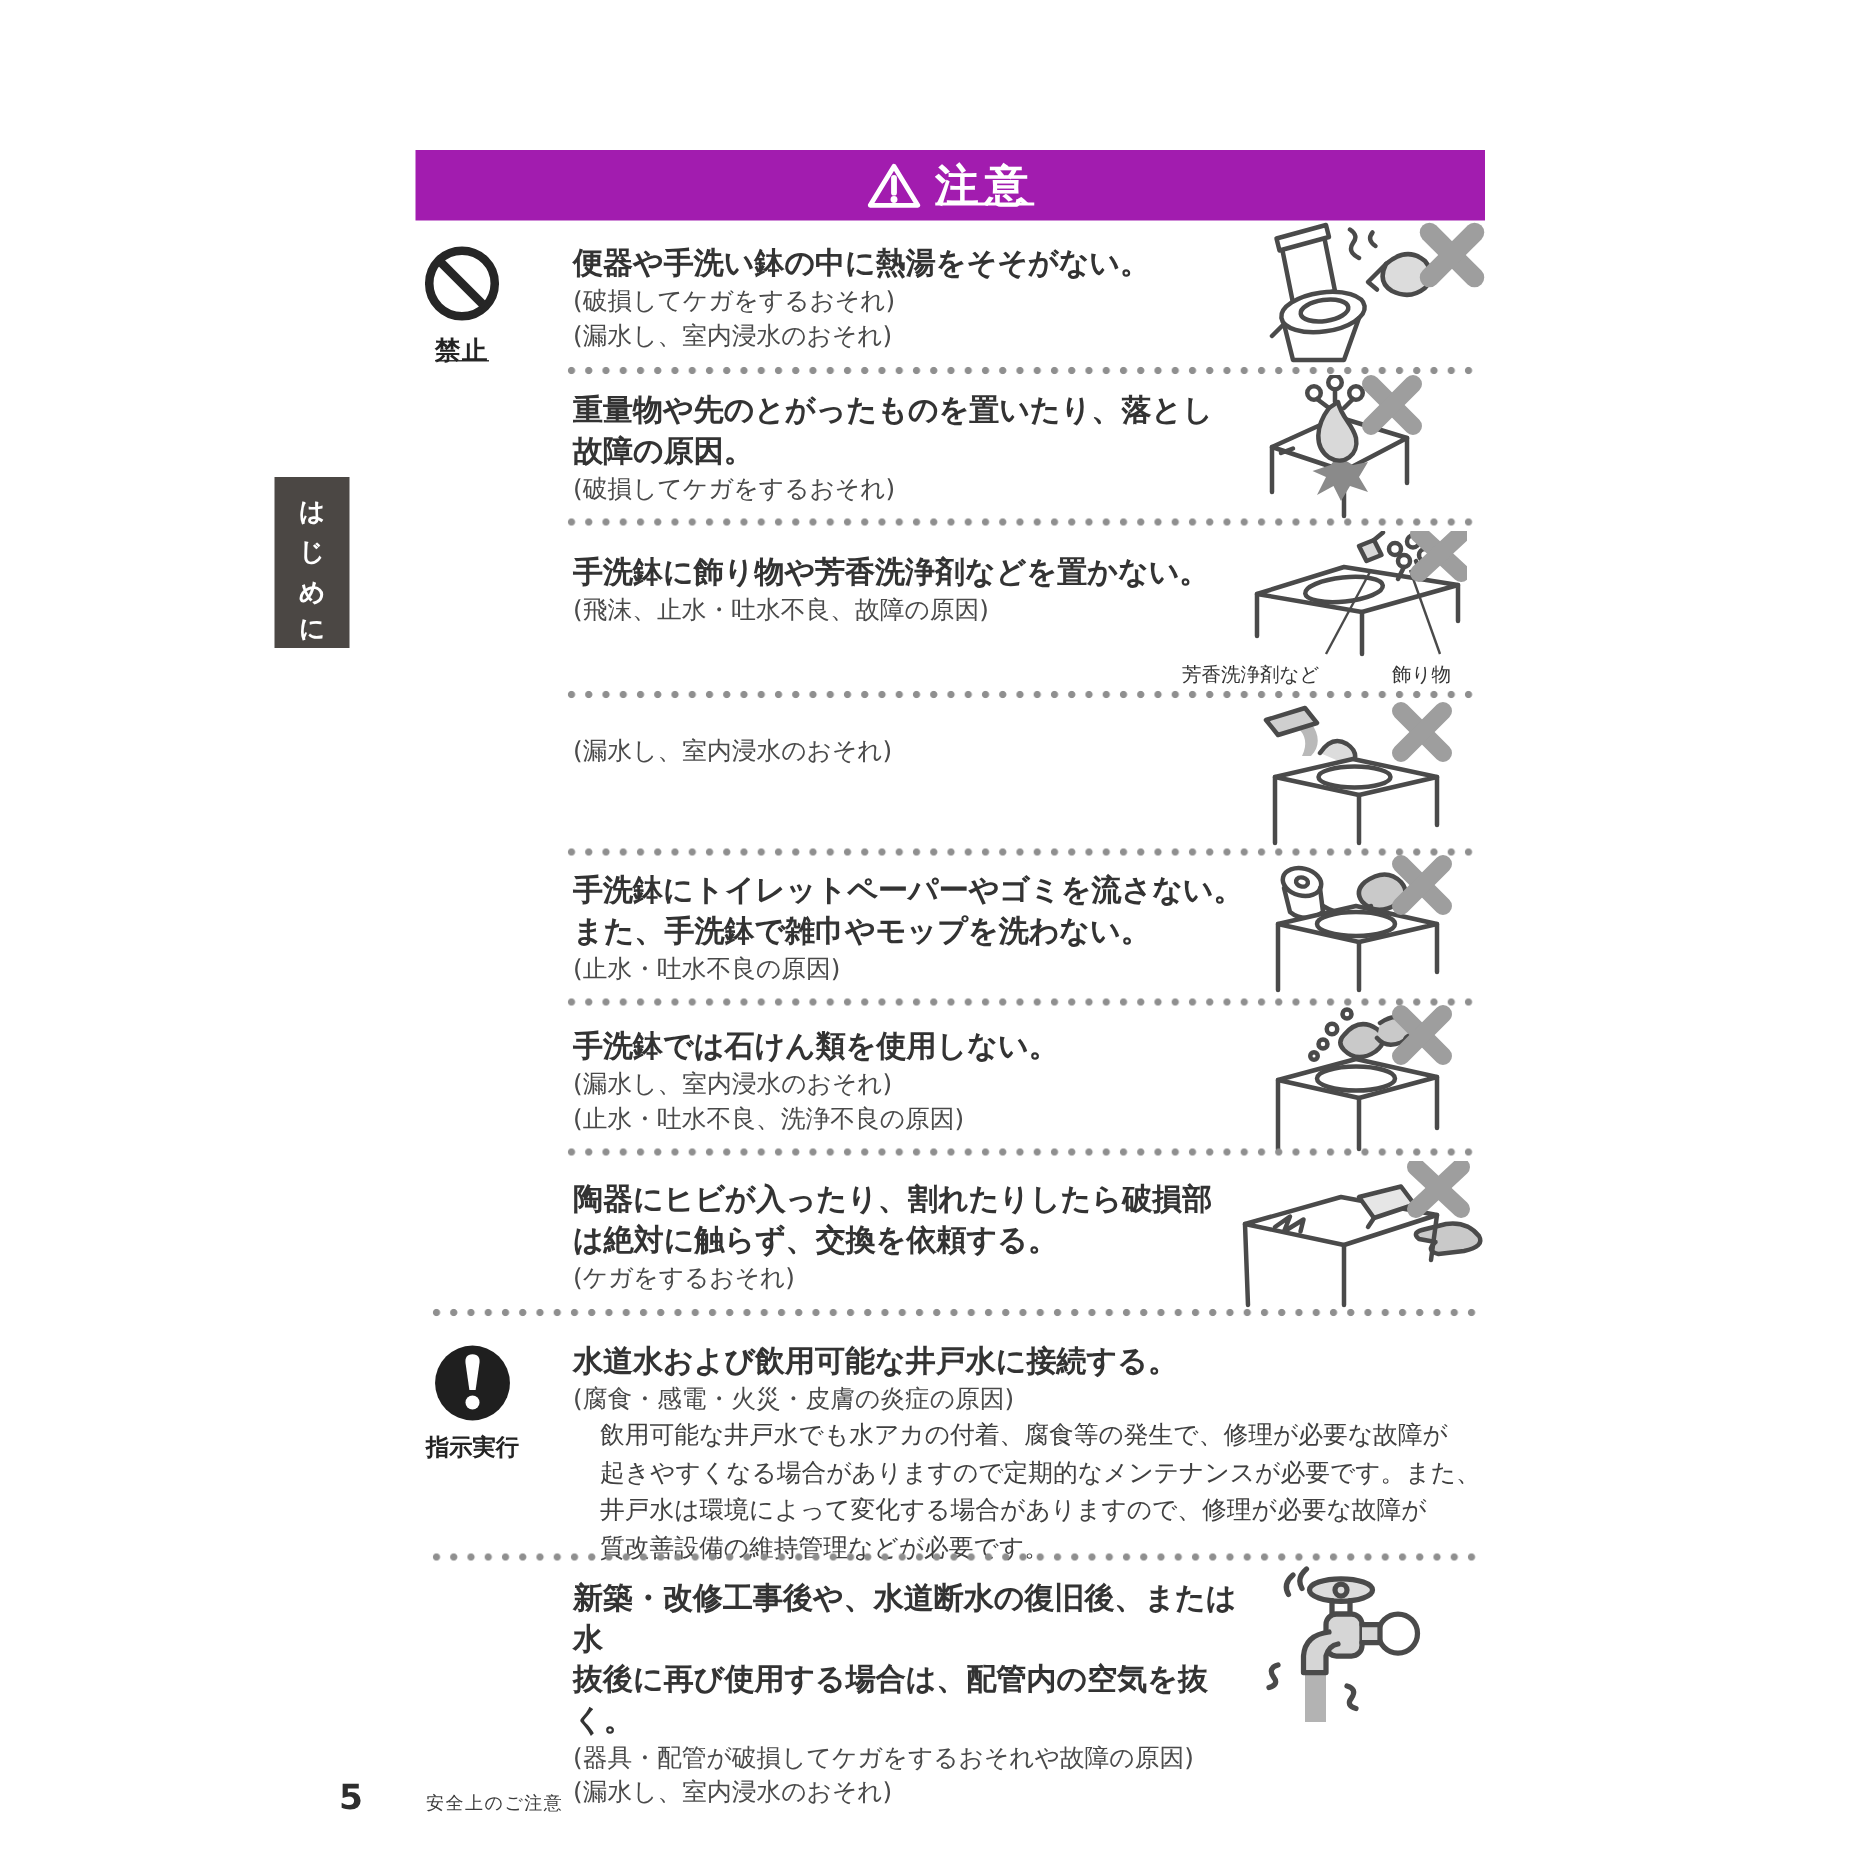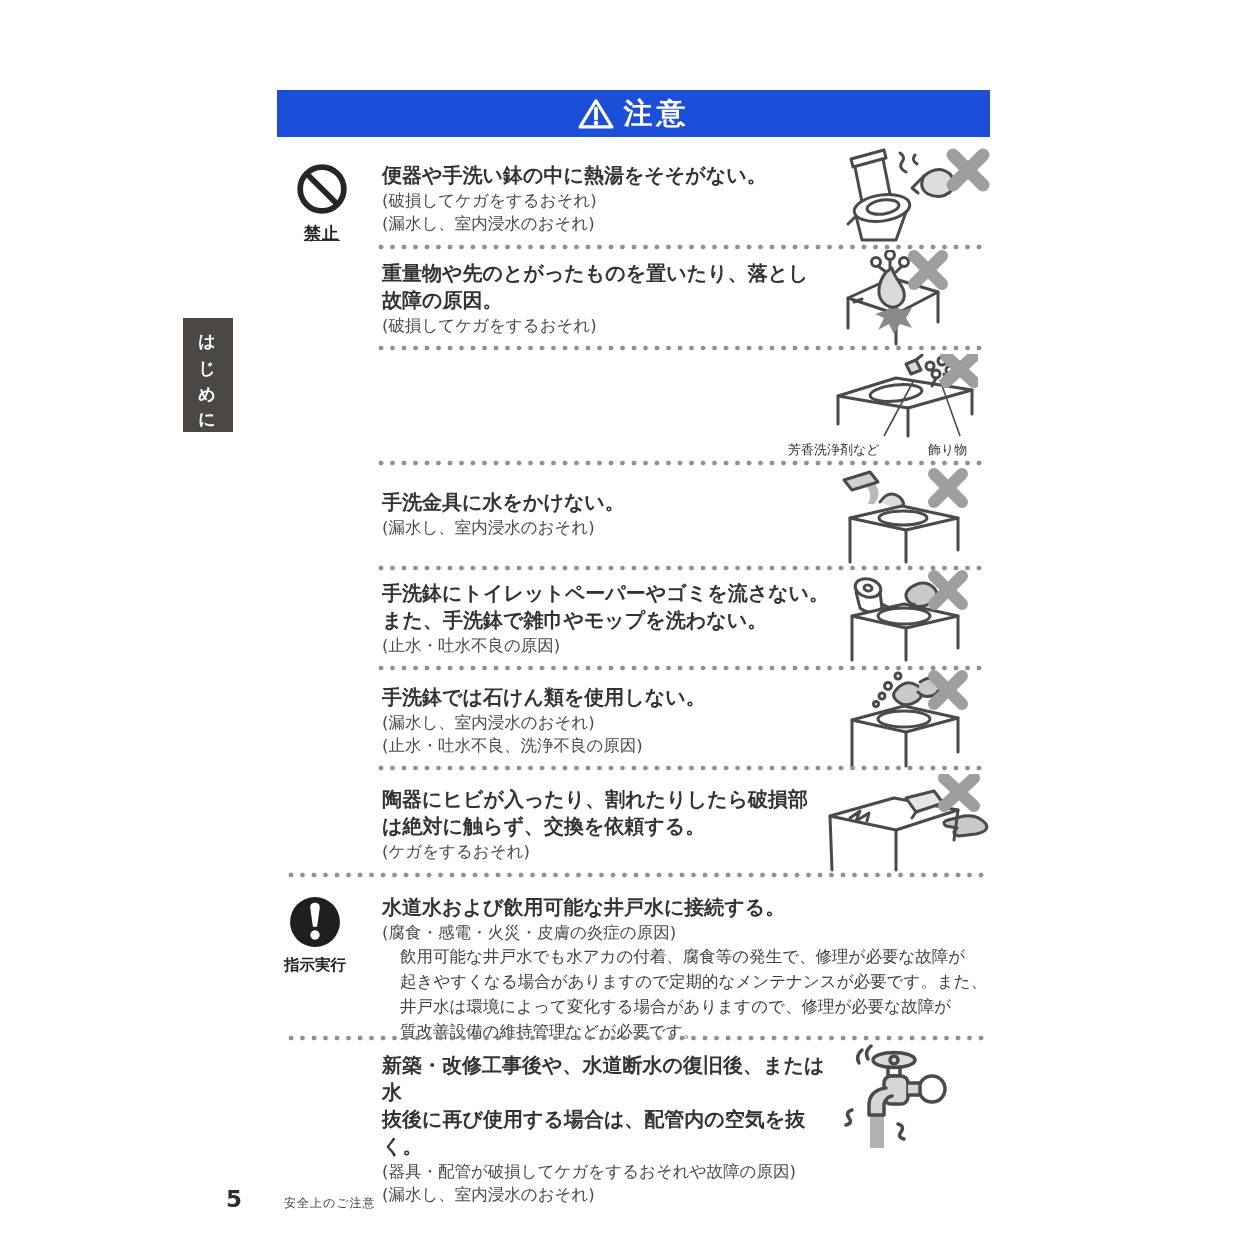--- a/index.html
+++ b/index.html
@@ -2,22 +2,22 @@
 <html><head>
 <meta charset="utf-8">
 <style>
   html,body{margin:0;padding:0;background:#ffffff;}
   .page{
     position:relative;width:1240px;height:1240px;background:#ffffff;overflow:hidden;
     font-family:"DejaVu Sans","Liberation Sans",sans-serif;color:#383838;
   }
   
   .caution-bar{
-    position:absolute;left:277px;top:90px;width:713px;height:47px;background:#1d4ed8;
-    display:flex;align-items:center;justify-content:center;gap:10px;color:#fff;
+    position:absolute;left:277px;top:100px;width:713px;height:47px;background:#a21caf;
+    display:flex;align-items:center;justify-content:center;gap:10px;color:#fff;text-decoration:underline;
   }
   .caution-bar .ttl{font-size:29px;font-weight:bold;letter-spacing:4px;}
   
   .side-tab{
     position:absolute;left:183px;top:318px;width:50px;height:114px;background:#4b4744;
     color:#fff;display:flex;align-items:center;justify-content:center;
     writing-mode:vertical-rl;font-size:17px;letter-spacing:7px;font-weight:600;
   }
   
   .iconbox{position:absolute;width:64px;text-align:center;}
@@ -56,21 +56,21 @@
         <path d="M50 8 L95 82 L5 82 Z" fill="none" stroke="#fff" stroke-width="9" stroke-linejoin="round"></path>
         <path d="M50 30 L50 58" stroke="#fff" stroke-width="11" stroke-linecap="round"></path>
         <circle cx="50" cy="71" r="6.5" fill="#fff"></circle>
       </svg>
     </span>
     <span class="ttl">注意</span>
   </div>
 
   <div class="side-tab">はじめに</div>
 
-  <div class="iconbox" style="left:290px;top:163px;text-decoration:underline;">
+  <div class="iconbox" style="left:276px;top:163px;text-decoration:underline;">
     <span>
       <svg width="52" height="52" viewBox="0 0 100 100">
         <circle cx="50" cy="50" r="42" fill="none" stroke="#262626" stroke-width="11"></circle>
         <line x1="21" y1="21" x2="79" y2="79" stroke="#262626" stroke-width="11"></line>
       </svg>
     </span>
     <div class="lbl">禁止</div>
   </div>
 
   <div class="iconbox mandatory" style="left:283px;top:896px;">
@@ -134,20 +134,24 @@
         <path d="M38 16 L46 22 M50 10 L50 18 M62 16 L56 22"></path>
       </g>
       <g stroke="#9e9e9e" stroke-width="12" stroke-linecap="round">
         <line x1="74" y1="6" x2="102" y2="34"></line>
         <line x1="102" y1="6" x2="74" y2="34"></line>
       </g>
     </svg>
   </div>
   <div class="sep narrow" style="top:345px;"></div>
 
+  <div class="item" style="top:368px;">
+    <div class="t">手洗鉢に飾り物や芳香洗浄剤などを置かない。</div>
+    <div class="n">(飛沫、止水・吐水不良、故障の原因)</div>
+  </div>
   <div class="illus" style="left:832px;top:354px;">
     <svg width="146" height="84" viewBox="0 0 146 84">
       <g stroke="#4a4a4a" stroke-width="3" fill="none" stroke-linecap="round" stroke-linejoin="round">
         <path d="M6 42 L64 24 L140 36 L76 54 Z" fill="#fff"></path>
         <ellipse cx="64" cy="39" rx="26" ry="8" transform="rotate(-6 64 39)"></ellipse>
         <path d="M6 42 L6 70"></path>
           <path d="M76 54 L76 82"></path>
           <path d="M140 36 L140 60"></path>
         <path d="M74 10 L84 6 L89 16 L79 20 Z" fill="#d9d9d9"></path>
         <path d="M84 6 L90 1"></path>
@@ -165,21 +169,20 @@
         <line x1="114" y1="2" x2="142" y2="28"></line>
         <line x1="142" y1="2" x2="114" y2="28"></line>
       </g>
     </svg>
   </div>
   <div class="illus-label" style="left:788px;top:441px;">芳香洗浄剤など</div>
   <div class="illus-label" style="left:928px;top:441px;">飾り物</div>
   <div class="sep narrow" style="top:460px;"></div>
 
   <div class="item" style="top:489px;">
-    <div class="t">手洗金具に水をかけない。</div>
     <div class="n">(漏水し、室内浸水のおそれ)</div>
   </div>
   <div class="illus" style="left:840px;top:466px;">
     <svg width="128" height="98" viewBox="0 0 128 98">
       <path d="M34 16 C40 24 40 32 34 38 L28 38 C32 30 30 24 26 20 Z" fill="#b9b9b9"></path>
       <g stroke="#4a4a4a" stroke-width="3" fill="none" stroke-linecap="round" stroke-linejoin="round">
         <path d="M4 14 L30 6 L38 16 L12 24 Z" fill="#cfcfcf"></path>
         <path d="M40 36 q8 -12 18 -6 q9 6 3 15" fill="#dcdcdc"></path>
         <path d="M10 52 L62 40 L118 52 L66 64 Z" fill="#fff"></path>
         <ellipse cx="63" cy="52" rx="24" ry="7"></ellipse>

